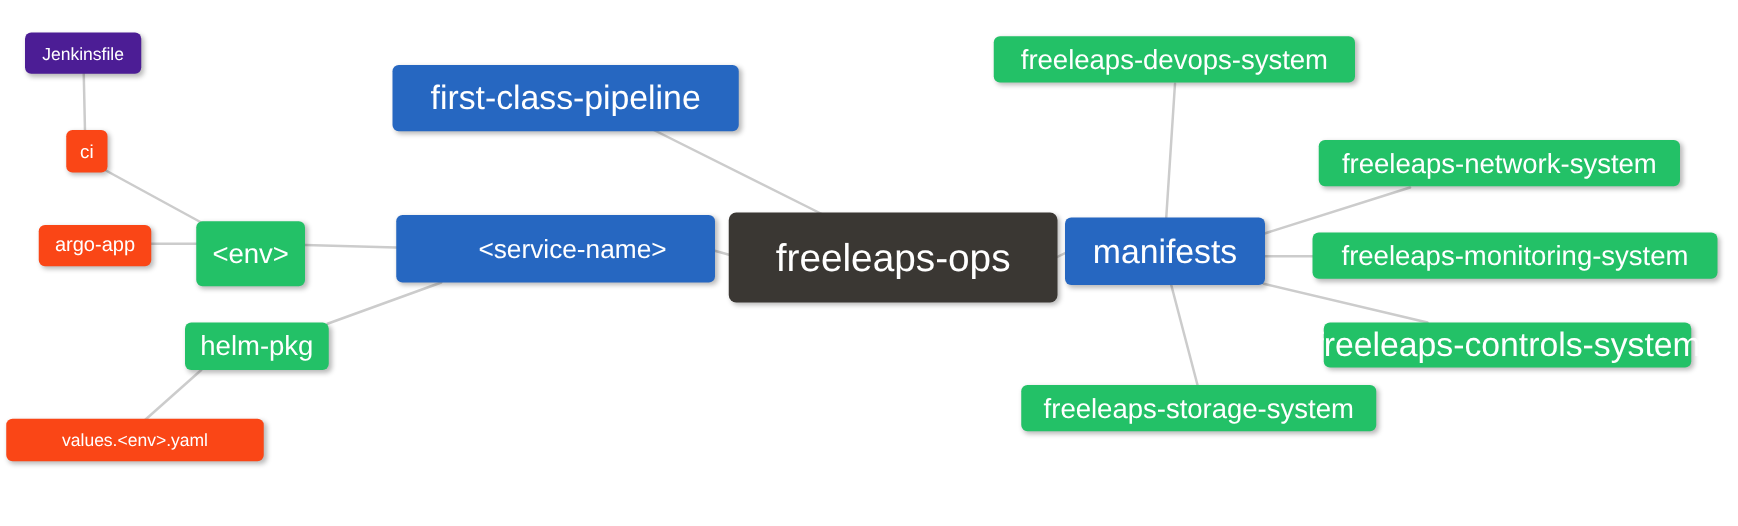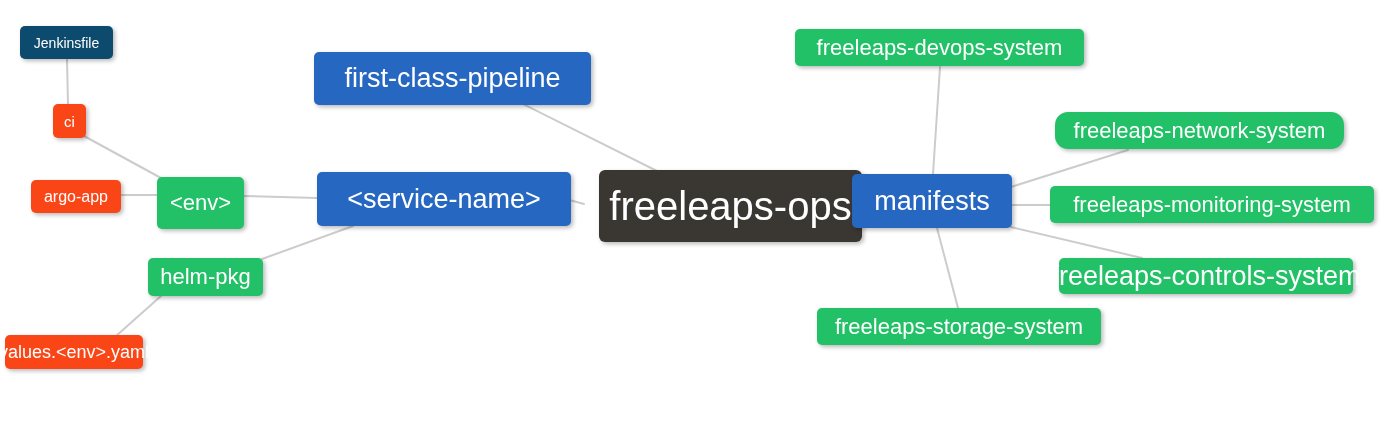--- a/index.html
+++ b/index.html
@@ -20,27 +20,27 @@
     box-shadow:2px 2px 4px rgba(0,0,0,0.28);
     cursor:pointer;
     line-height:1;
   }
   
   #n-jenkinsfile{left:20px;top:26px;width:93px;height:33px;font-size:14px;}
   #n-ci{left:53px;top:104px;width:33px;height:34px;font-size:15px;}
   #n-argo-app{left:31px;top:180px;width:90px;height:33px;font-size:16px;}
   #n-env{left:157px;top:177px;width:87px;height:52px;font-size:22px;}
   #n-helm-pkg{left:148px;top:258px;width:115px;height:38px;font-size:22px;}
-  #n-values-yaml{left:5px;top:335px;width:138px;height:34px;font-size:18px;}
+  #n-values-yaml{left:5px;top:335px;width:206px;height:34px;font-size:14px;}
   #n-first-class-pipeline{left:314px;top:52px;width:277px;height:53px;font-size:27px;}
-  #n-service-name{left:317px;top:172px;width:254px;height:54px;font-size:27px;}
-  #n-freeleaps-ops{left:583px;top:170px;width:263px;height:72px;font-size:40px;border-radius:6px;margin-left:16px;}
+  #n-service-name{left:317px;top:172px;width:228px;height:54px;font-size:21px;padding-left:27px;}
+  #n-freeleaps-ops{left:583px;top:170px;width:263px;height:72px;font-size:31px;border-radius:6px;}
   #n-manifests{left:852px;top:174px;width:160px;height:54px;font-size:27px;}
   #n-devops-system{left:795px;top:29px;width:289px;height:37px;font-size:22px;}
-  #n-network-system{left:1055px;top:112px;width:289px;height:37px;font-size:22px;border-radius:13px;}
+  #n-network-system{left:1055px;top:112px;width:289px;height:37px;font-size:22px;}
   #n-monitoring-system{left:1050px;top:186px;width:324px;height:37px;font-size:22px;}
   #n-controls-system{left:1059px;top:258px;width:294px;height:36px;font-size:27px;}
   #n-storage-system{left:817px;top:308px;width:284px;height:37px;font-size:22px;}
 </style>
 </head>
 <body>
 
 <div id="canvas">
 
   <svg class="edges" width="1390" height="421" viewBox="0 0 1390 421">
@@ -53,21 +53,21 @@
     <line x1="497" y1="91" x2="659" y2="172" stroke="#CCCCCC"></line>
     <line x1="566" y1="199" x2="584" y2="204" stroke="#CCCCCC"></line>
     <line x1="845" y1="206" x2="853" y2="202" stroke="#CCCCCC"></line>
     <line x1="933" y1="174" x2="940" y2="67" stroke="#CCCCCC"></line>
     <line x1="1011" y1="187" x2="1128" y2="150" stroke="#CCCCCC"></line>
     <line x1="1012" y1="205" x2="1051" y2="205" stroke="#CCCCCC"></line>
     <line x1="1011" y1="227" x2="1142" y2="258" stroke="#CCCCCC"></line>
     <line x1="937" y1="228" x2="958" y2="308" stroke="#CCCCCC"></line>
   </svg>
 
-  <div class="node" id="n-jenkinsfile" style="background-color: #0c4a6e; text-align: center;">Jenkinsfile</div>
+  <div class="node" id="n-jenkinsfile" style="background-color: #4c1d95; text-align: center;">Jenkinsfile</div>
   <div class="node" id="n-ci" style="background-color: rgb(250, 70, 22);">ci</div>
   <div class="node" id="n-argo-app" style="background-color: rgb(250, 70, 22);">argo-app</div>
   <div class="node" id="n-env" style="background-color: rgb(35, 193, 103);">&lt;env&gt;</div>
   <div class="node" id="n-helm-pkg" style="background-color: rgb(35, 193, 103);">helm-pkg</div>
   <div class="node" id="n-values-yaml" style="background-color: rgb(250, 70, 22);">values.&lt;env&gt;.yaml</div>
   <div class="node" id="n-first-class-pipeline" style="background-color: rgb(38, 103, 193);">first-class-pipeline</div>
   <div class="node" id="n-service-name" style="background-color: rgb(38, 103, 193);">&lt;service-name&gt;</div>
   <div class="node" id="n-freeleaps-ops" style="background-color: rgb(58, 55, 51);">freeleaps-ops</div>
   <div class="node" id="n-manifests" style="background-color: rgb(38, 103, 193);">manifests</div>
   <div class="node" id="n-devops-system" style="background-color: rgb(35, 193, 103);">freeleaps-devops-system</div>

